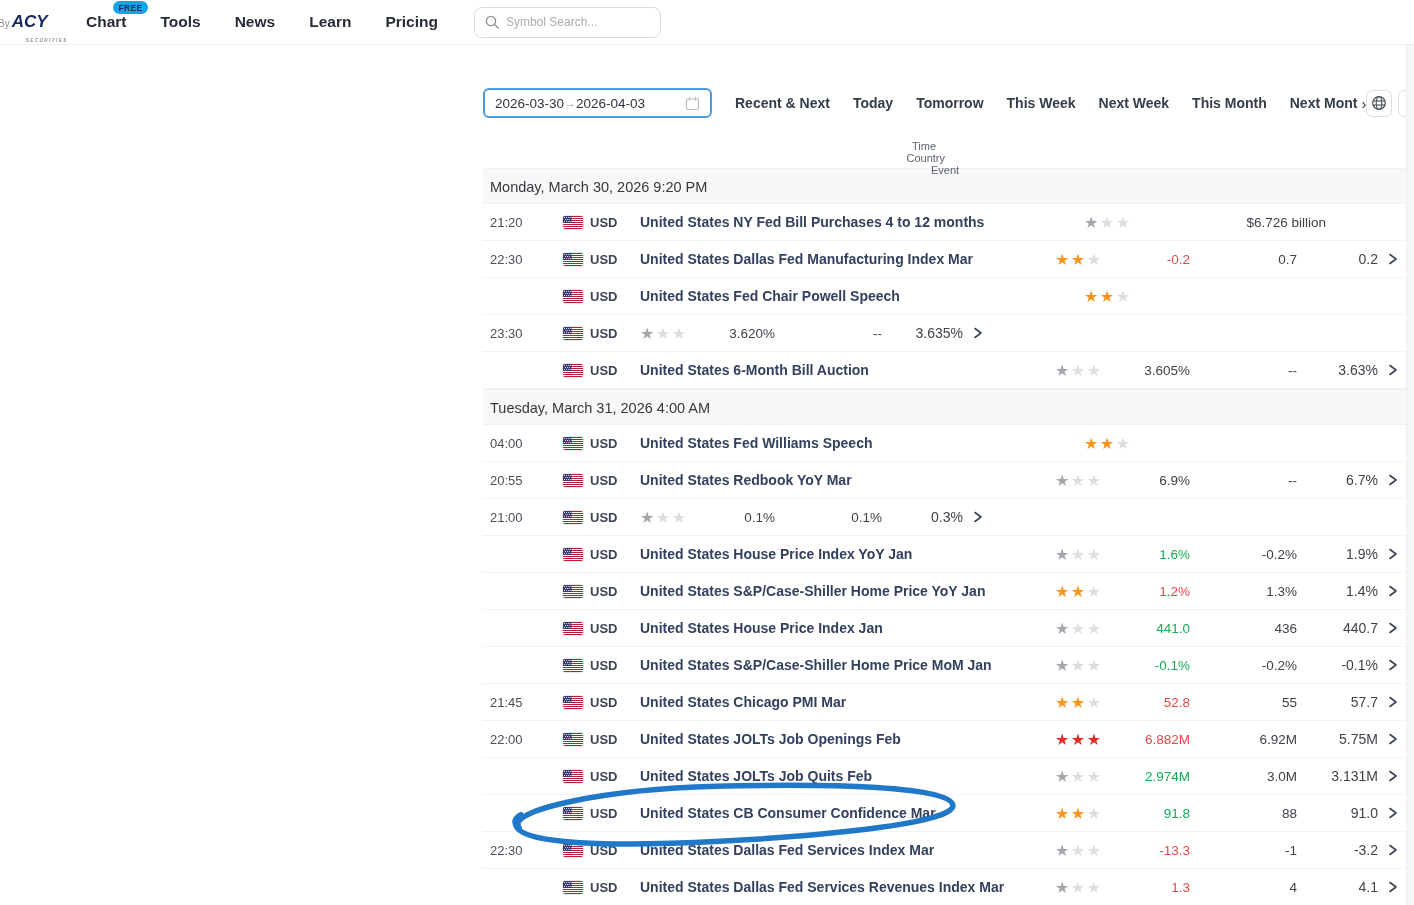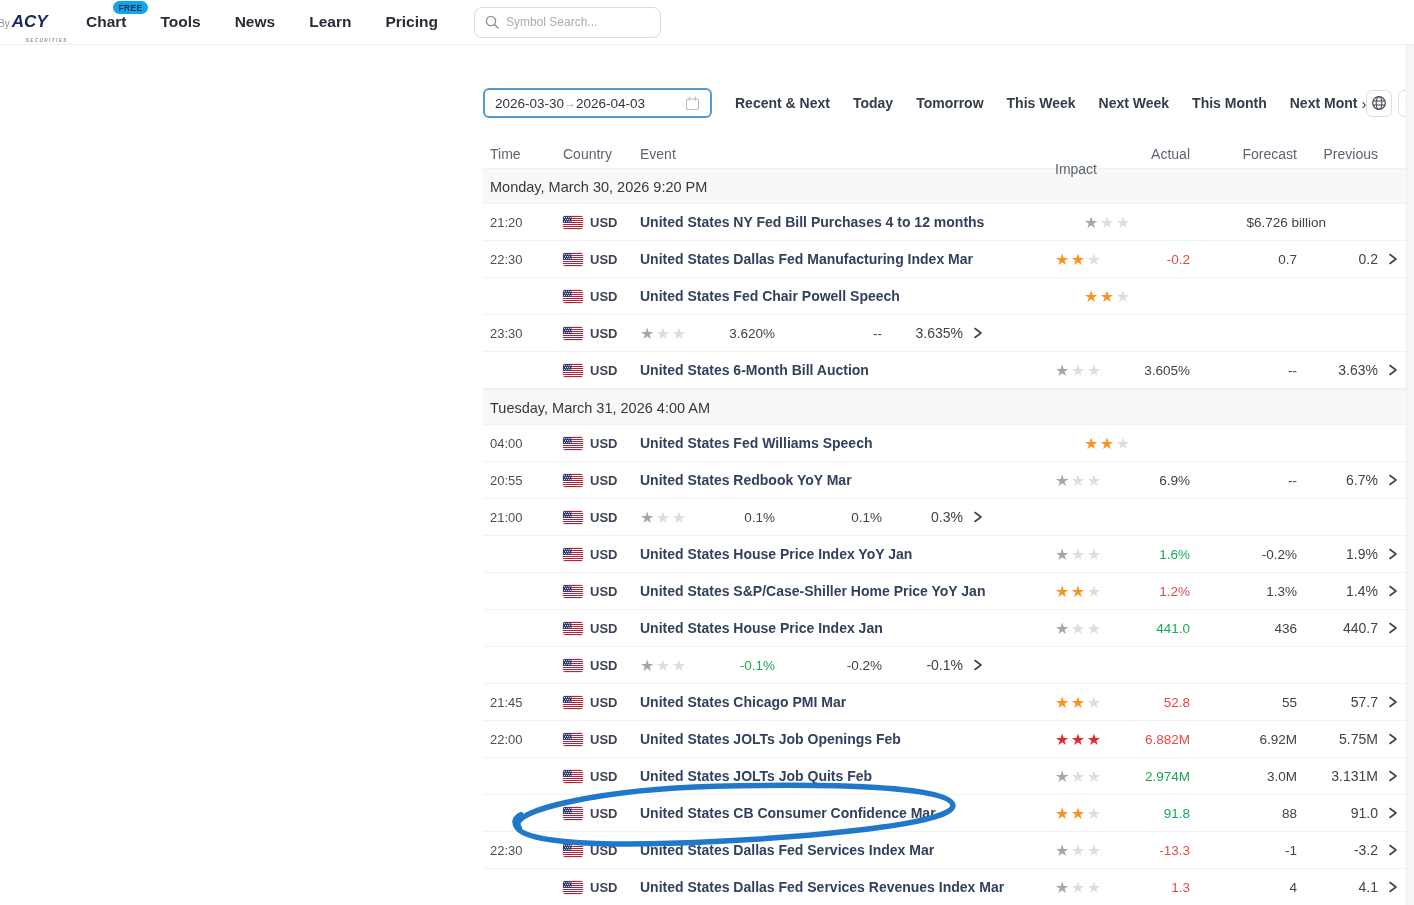--- a/index.html
+++ b/index.html
@@ -34,21 +34,21 @@
   .cal-icon { margin-left:auto; display:flex; }
   .filterbtns { display:flex; align-items:flex-start; gap:23px; margin-left:23px; }
   .filterbtn { font-size:14px; font-weight:600; color:#333c48; cursor:pointer; white-space:nowrap; display:flex; align-items:center; gap:4px; }
   .scroll-chev { font-size:15px; color:#333c48; font-weight:400; }
   .iconbtns { margin-left:auto; display:flex; gap:6px; }
   .iconbtn { width:26px; height:27px; border:1px solid #dcdfe3; border-radius:6px; display:flex;
              align-items:center; justify-content:center; cursor:pointer; background:#fff; color:#4a4f58; }
   .iconbtn .star-glyph { font-size:16px; line-height:1; }
 
   
-  .thead { display:flex; align-items:center; height:28px; margin-top:22px; font-size:14px; color:#5c6470; }
+  .thead { display:flex; align-items:center; height:28px; margin-top:22px; font-size:11px; color:#5c6470;flex-direction:column; }
   .cal-body { }
   .grow { height:36px; line-height:36px; background:#f8f8f9; border-top:1px solid #f0f0f2;
           border-bottom:1px solid #f0f0f2; font-size:14.5px; color:#37383d; padding-left:7px; }
   .row { display:flex; align-items:center; height:37px; border-bottom:1px solid #f2f2f4;
          padding-left:0; position:relative; background:#fff; }
 
   .c-time     { width:80px; padding-left:7px; font-size:13px; color:#4a4f58; flex:none; }
   .c-country  { width:77px; display:flex; align-items:center; gap:7px; flex:none; }
   .ccy        { font-size:13px; font-weight:600; color:#3d4454; }
   .c-event    { flex:1; font-size:14px; font-weight:600; color:#33415e; white-space:nowrap; overflow:hidden; }
@@ -631,20 +631,21 @@
               <circle cx="4.5" cy="3.5" r="0.5"></circle>
               <circle cx="6.5" cy="3.5" r="0.5"></circle>
           <circle cx="1.5" cy="5.5" r="0.5"></circle>
               <circle cx="3.5" cy="5.5" r="0.5"></circle>
               <circle cx="5.5" cy="5.5" r="0.5"></circle>
               <circle cx="7.2" cy="5.5" r="0.5"></circle>
         </g>
       </svg>
       <span class="ccy">USD</span>
     </span>
+    <span class="c-event">United States S&amp;P/Case-Shiller Home Price MoM Jan</span>
     <span class="c-impact"><i class="st g">★</i><i class="st e">★</i><i class="st e">★</i></span>
     <span class="c-actual val-green">-0.1%</span>
     <span class="c-forecast">-0.2%</span>
     <span class="c-previous">-0.1%</span>
     <span class="c-chev">
       <svg width="10" height="14" viewBox="0 0 10 14">
         <polyline points="2,2.5 8,7 2,11.5" fill="none" stroke="#3c4352" stroke-width="1.6" stroke-linecap="round" stroke-linejoin="round"></polyline>
       </svg>
     </span>
   </div>

